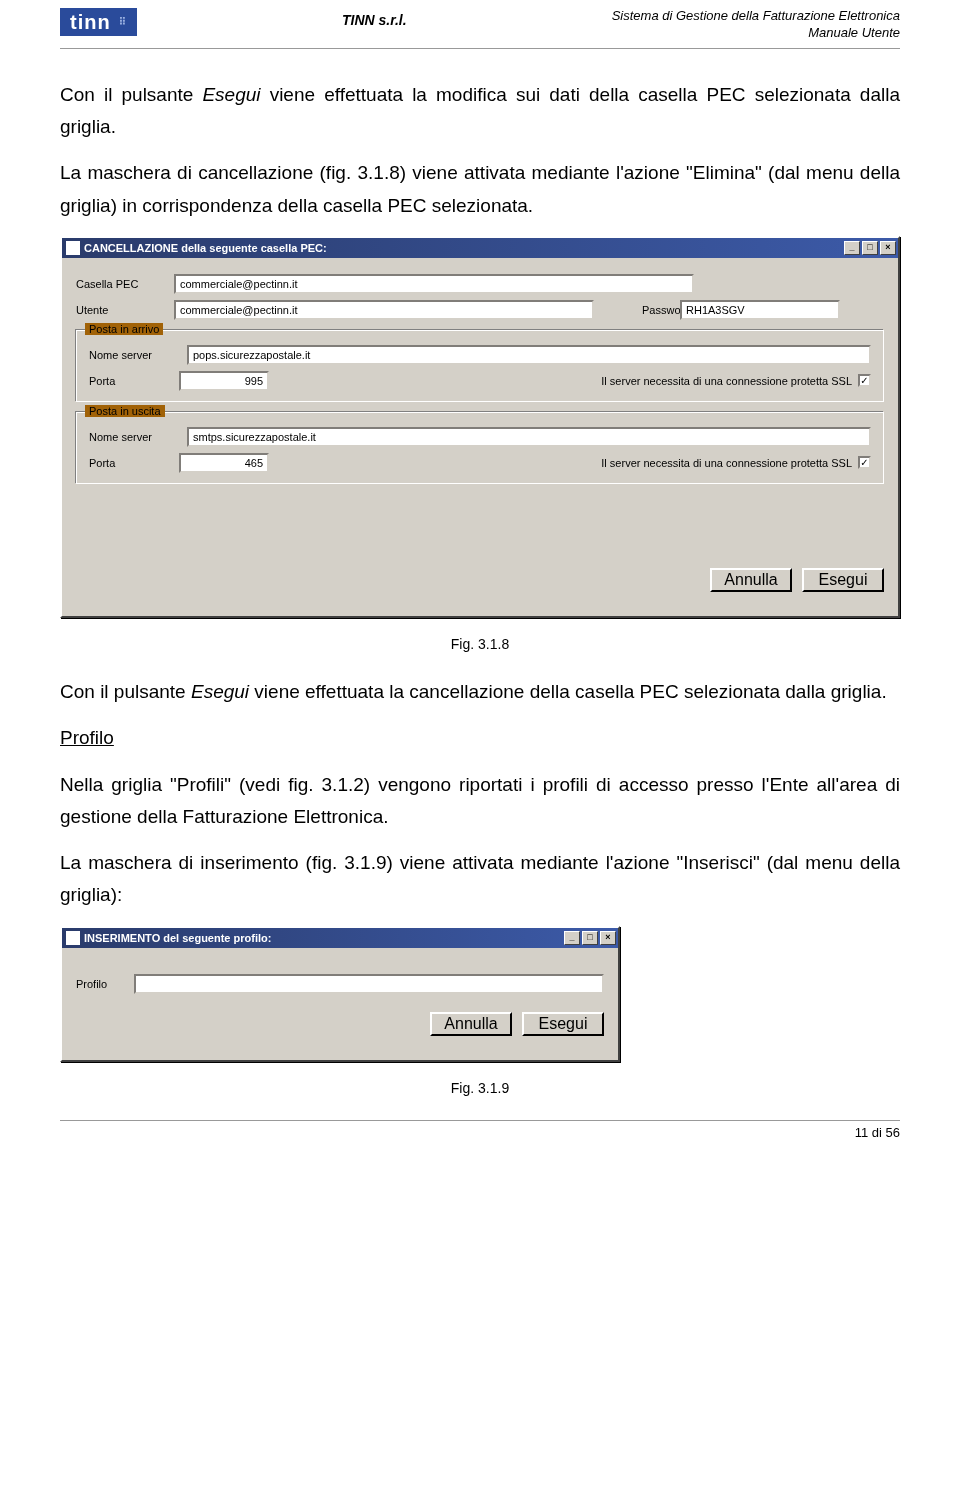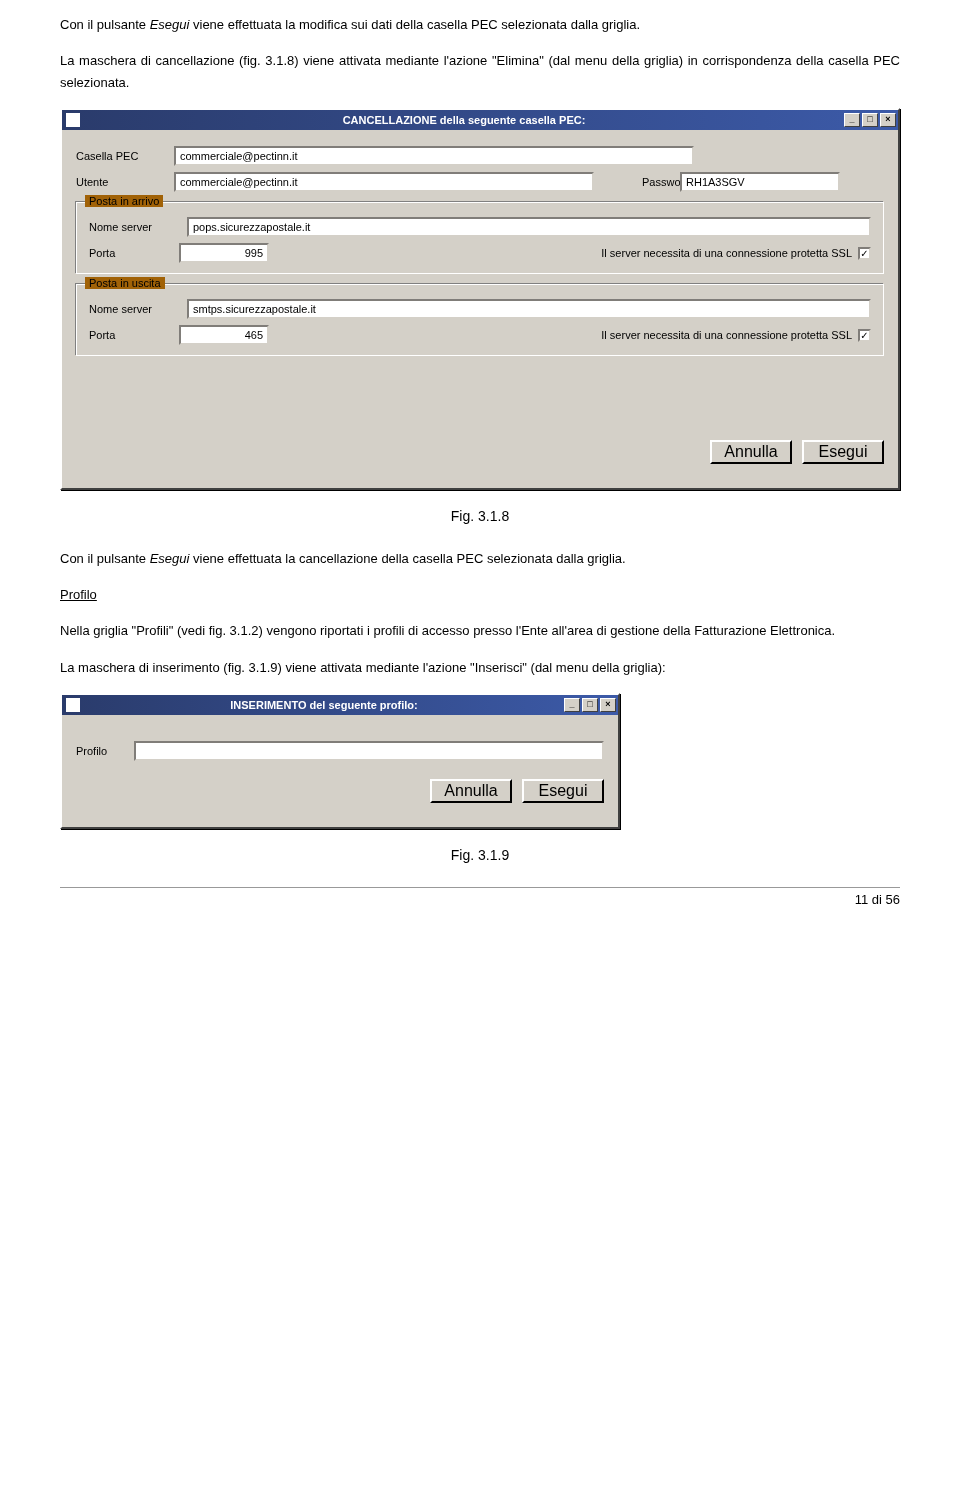--- a/index.html
+++ b/index.html
@@ -45,21 +45,21 @@
     font-size: 14px;
     padding-top: 4px;
   }
   .hdr-right {
     text-align: right;
     font-style: italic;
     font-size: 13px;
     line-height: 1.3;
   }
   .body-text {
-    font-size: 13px;
+    font-size: 19px;
     line-height: 1.7;
     text-align: justify;
     margin: 14px 0;
   }
   .body-text em { font-style: italic; }
   .underline { text-decoration: underline; }
   .fig-caption {
     text-align: center;
     font-size: 14px;
     margin: 18px 0 24px 0;
@@ -84,21 +84,21 @@
     height: 20px;
     padding: 0 2px 0 4px;
     font-weight: bold;
   }
   .titlebar-icon {
     width: 14px; height: 14px;
     background: #fff;
     margin-right: 4px;
     display: inline-block;
   }
-  .titlebar-text { flex: 1; text-align: center; }
+  .titlebar-text { flex: 1; }
   .titlebar-btns { display: flex; gap: 2px; }
   .titlebar-btn {
     width: 16px; height: 14px;
     background: #d4d0c8;
     border: 1px solid #fff;
     border-right-color: #404040; border-bottom-color: #404040;
     font-size: 9px;
     line-height: 11px;
     text-align: center;
     color: #000;
@@ -179,20 +179,31 @@
   .pwd-lbl { width: 70px; text-align: left; padding-left: 40px;}
   .spacer { height: 60px; }
   
   .win2 { width: 560px; margin: 6px 0; }
 </style>
 </head>
 <body>
 
 <div class="page">
 
+  <div class="header">
+    <div class="logo">
+      <span>tinn</span>
+      <span class="logo-dots">⠿</span>
+    </div>
+    <div class="hdr-mid">TINN s.r.l.</div>
+    <div class="hdr-right">
+      <div>Sistema di Gestione della Fatturazione Elettronica</div>
+      <div>Manuale Utente</div>
+    </div>
+  </div>
 
   <p class="body-text">
     <span>Con il pulsante </span><em>Esegui</em><span> viene effettuata la modifica sui dati della casella PEC selezionata dalla griglia.</span>
   </p>
   <p class="body-text">La maschera di cancellazione (fig. 3.1.8) viene attivata mediante l'azione "Elimina" (dal menu della griglia) in corrispondenza della casella PEC selezionata.</p>
 
   <div class="win">
     <div class="titlebar">
       <span class="titlebar-icon"></span>
       <span class="titlebar-text">CANCELLAZIONE della seguente casella PEC:</span>

